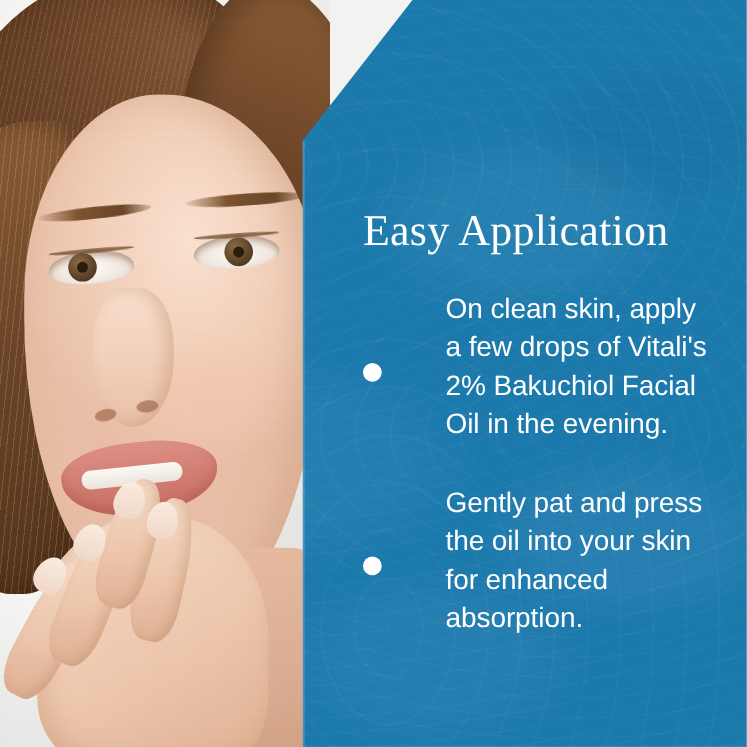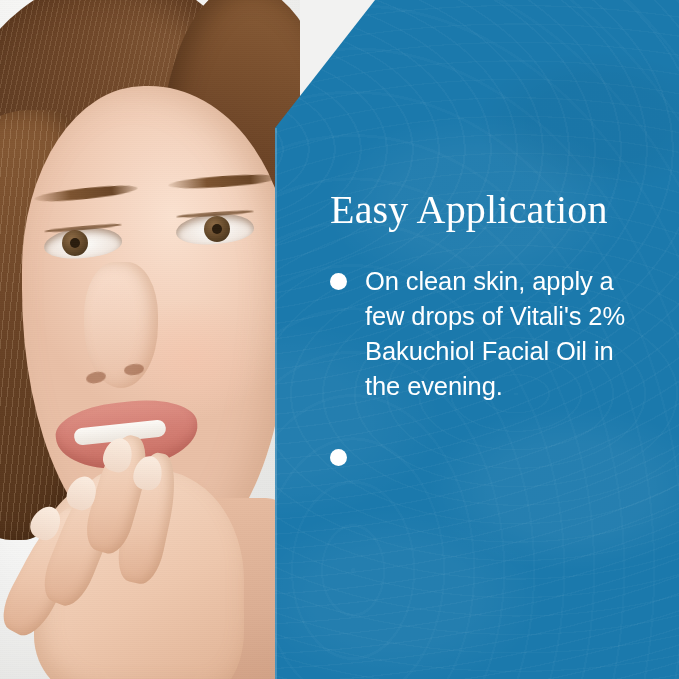--- a/index.html
+++ b/index.html
@@ -197,22 +197,23 @@
     line-height:48px;
     font-weight:400;
     color:#ffffff;
     letter-spacing:.2px;
     margin:0 0 30px 0;
     white-space:nowrap;
   }
   .bullets{list-style:none;margin:0;padding:0;}
   .bullet{
     display:flex;
-    align-items:flex-start;
+    align-items:center;
     margin-bottom:36px;
+    gap:40px;
   }
   .bullet:last-child{margin-bottom:0;}
   .dot{
     flex:0 0 auto;
     width:17px;height:17px;
     border-radius:50%;
     background:#ffffff;
     margin-top:9px;
     margin-right:18px;
   }
@@ -276,17 +277,18 @@
   <div class="content">
     <h1 class="headline">Easy Application</h1>
 
     <ul class="bullets">
       <li class="bullet">
         <span class="dot"></span>
         <span class="btext">On clean skin, apply a few drops of Vitali's 2% Bakuchiol Facial Oil in the evening.</span>
       </li>
       <li class="bullet">
         <span class="dot"></span>
+        <span class="btext">Gently pat and press the oil into your skin for enhanced absorption.</span>
       </li>
     </ul>
   </div>
 
 </div>
 
 </body></html>

